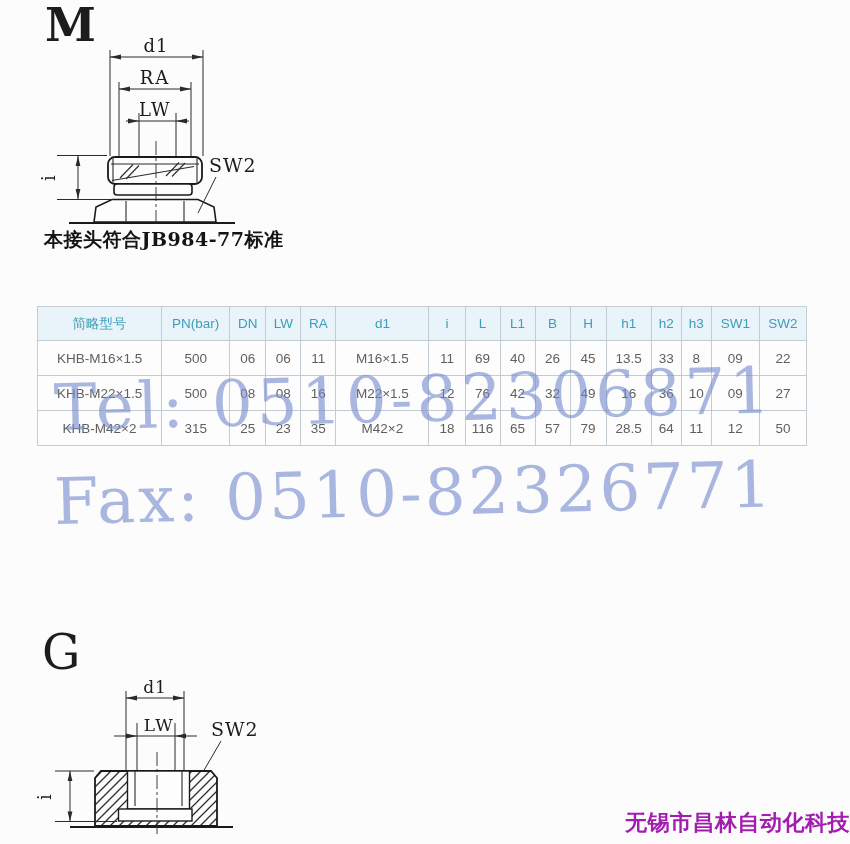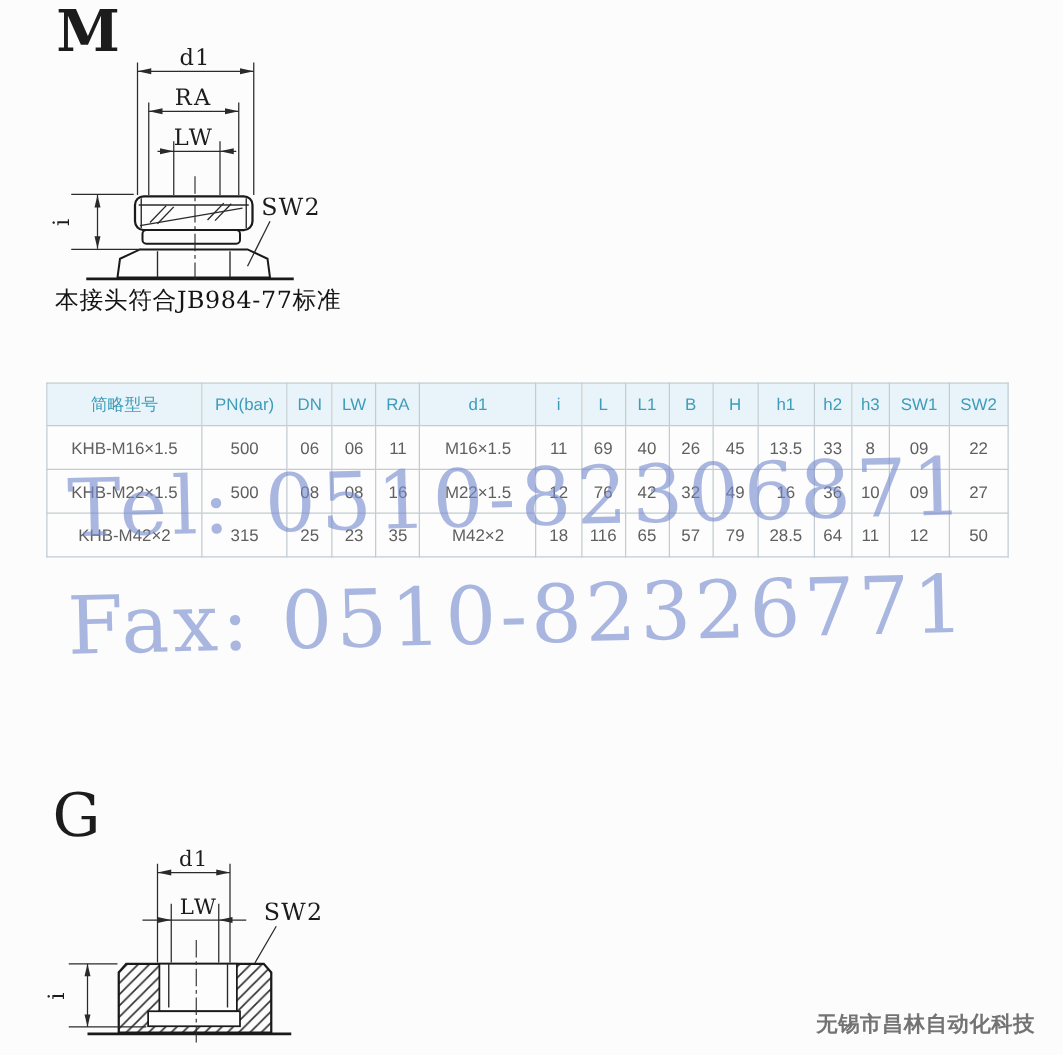--- a/index.html
+++ b/index.html
@@ -8,41 +8,41 @@
         font-family:"Liberation Sans",sans-serif;}
 
   
   .diagram{position:absolute;}
   #m-diagram{left:0;top:0;width:310px;height:262px;}
   #g-diagram{left:0;top:625px;width:310px;height:219px;}
   .dwg-text{font-family:"DejaVu Serif",serif;fill:#1c1c1c;}
 
   
   #standard-note{position:absolute;left:44px;top:227px;font-family:"DejaVu Serif",serif;
-      font-size:19px;font-weight:400;color:#141414;letter-spacing:.5px;white-space:nowrap;}
+      font-size:19px;font-weight:700;color:#141414;letter-spacing:.5px;white-space:nowrap;}
 
   
   #table-wrap{position:absolute;left:37px;top:306px;z-index:1;}
   table.spec{border-collapse:collapse;table-layout:fixed;width:770px;
       font-family:"Liberation Sans",sans-serif;font-size:13.5px;color:#5f5f5f;background:#fdfdfd;}
   table.spec th,table.spec td{border:1px solid #c2ccd2;text-align:center;vertical-align:middle;
       padding:0;overflow:hidden;white-space:nowrap;}
   table.spec th{background:#e8f4f9;color:#3e9cba;font-weight:400;height:33px;font-size:13.5px;}
   table.spec td{height:34px;}
 
   
   .watermark{position:absolute;z-index:5;font-family:"DejaVu Serif",serif;font-size:64px;
       line-height:1;color:rgba(118,138,205,.62);letter-spacing:4px;white-space:nowrap;
       transform:rotate(-1.4deg);transform-origin:left center;pointer-events:none;}
   #watermark-tel{left:54px;top:376px;}
   #watermark-fax{left:54px;top:470px;letter-spacing:3px;}
 
   
-  #company-name{position:absolute;right:22px;top:808px;font-size:17px;font-weight:bold;
-      color:#737373;letter-spacing:.5px;}
+  #company-name{position:absolute;right:0;top:808px;font-size:22px;font-weight:bold;
+      color:#a21caf;letter-spacing:.5px;}
 </style>
 </head>
 <body>
 
 <div id="page">
 
   <svg id="m-diagram" class="diagram" viewBox="0 0 310 262" width="310" height="262">
 
     <text class="dwg-text" x="45" y="41" font-size="46" font-weight="bold">M</text>
 

